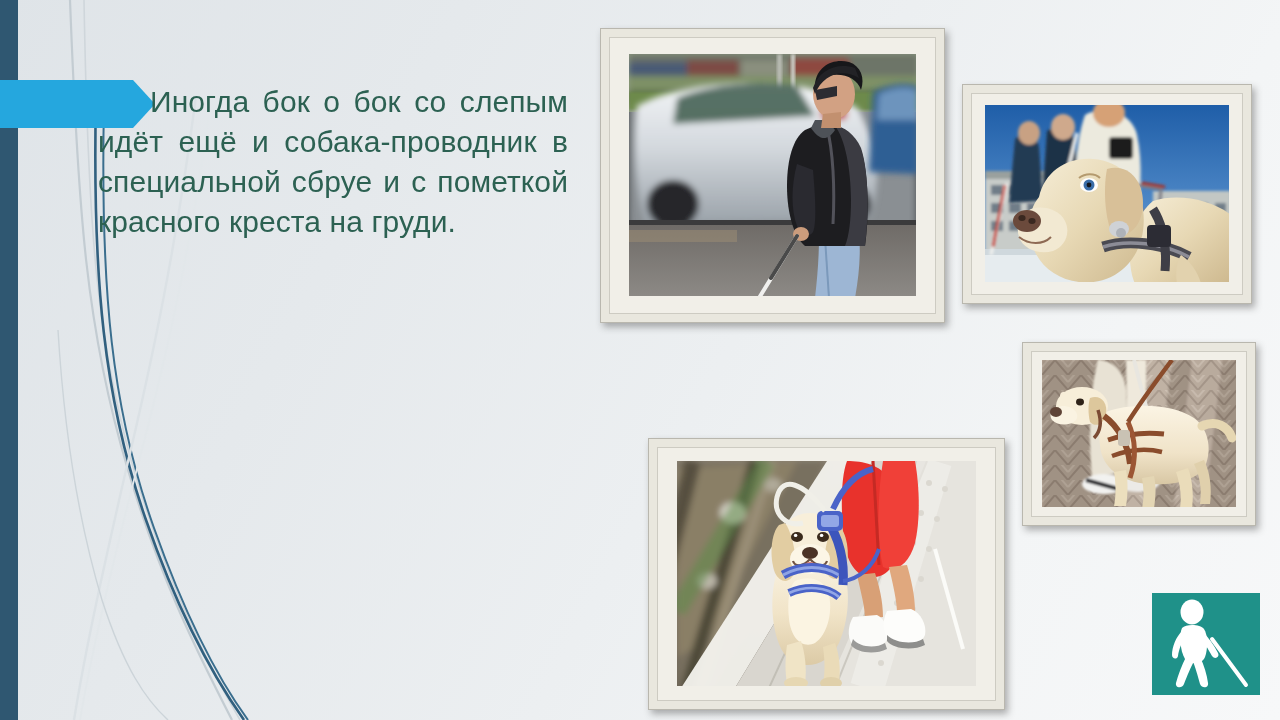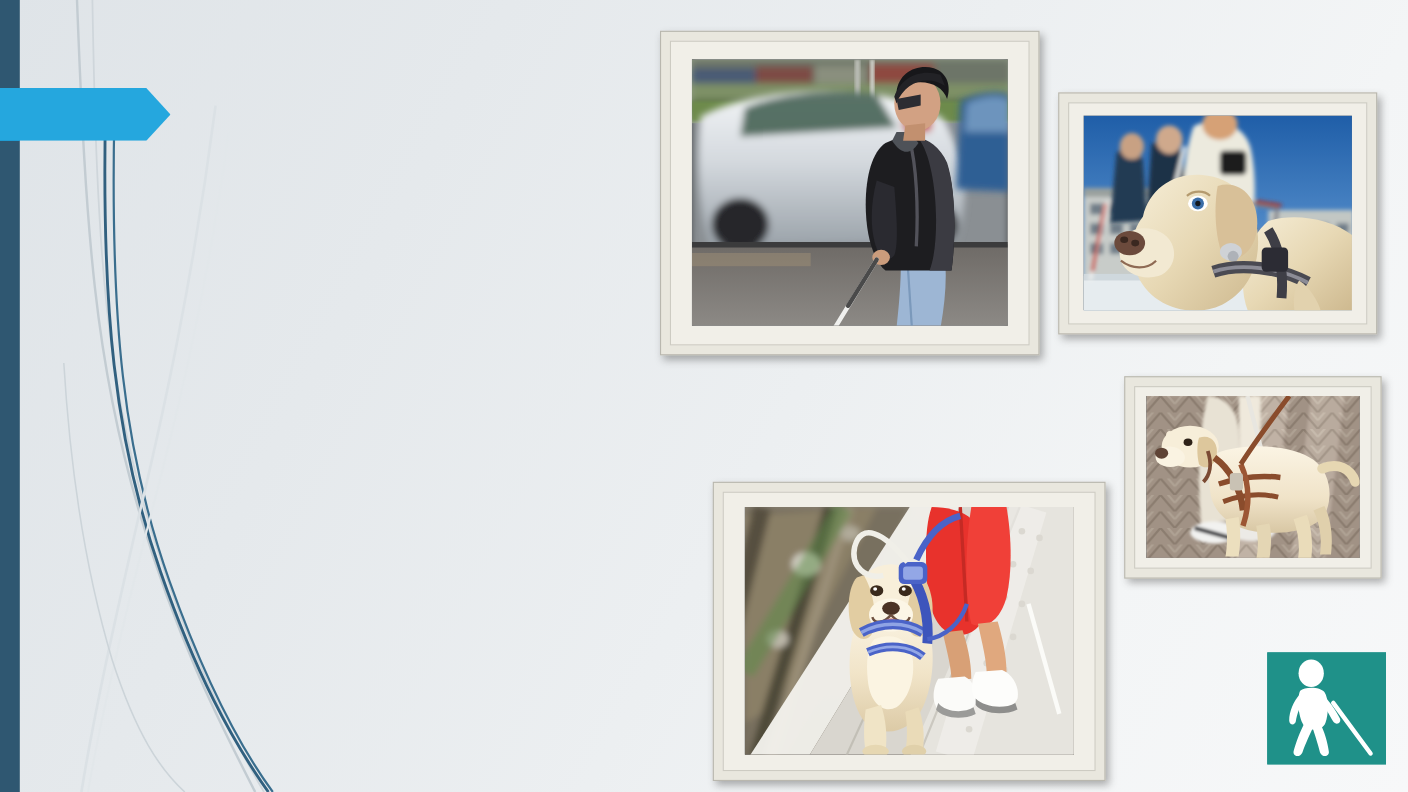--- a/index.html
+++ b/index.html
@@ -120,20 +120,21 @@
     <path d="M196 96 C 176 250, 150 370, 126 470 C 104 566, 86 646, 74 720" fill="none" stroke="#dbe1e5" stroke-width="2.4"></path>
     <path d="M208 120 C 188 268, 160 382, 134 480 C 110 574, 92 650, 80 720" fill="none" stroke="#e2e7ea" stroke-width="1.8"></path>
     <path d="M58 330 C 64 430, 78 520, 102 600 C 124 668, 146 700, 168 720" fill="none" stroke="#ccd4d9" stroke-width="1.4"></path>
   </svg>
 
   <svg class="arrow-tab" viewBox="0 0 155 48" preserveAspectRatio="none" aria-hidden="true">
     <polygon points="0,0 133,0 155,24 133,48 0,48" fill="#25a7de"></polygon>
   </svg>
 
   <div class="text-block">
+    <p class="para-2">Иногда бок о бок со слепым идёт ещё и собака-проводник в специальной сбруе и с пометкой красного креста на груди.</p>
   </div>
 
   <div class="photo-frame" style="left:600px; top:28px; width:345px; height:295px;">
     <div class="matte"></div>
     <div class="photo" style="left:28px; top:25px; right:28px; bottom:26px;">
       <svg width="289" height="244" viewBox="0 0 289 244" preserveAspectRatio="none">
         <defs>
           <linearGradient id="p1bg" x1="0" y1="0" x2="0" y2="1">
             <stop offset="0" stop-color="#5e6a58"></stop>
             <stop offset="0.14" stop-color="#7d8a72"></stop>

